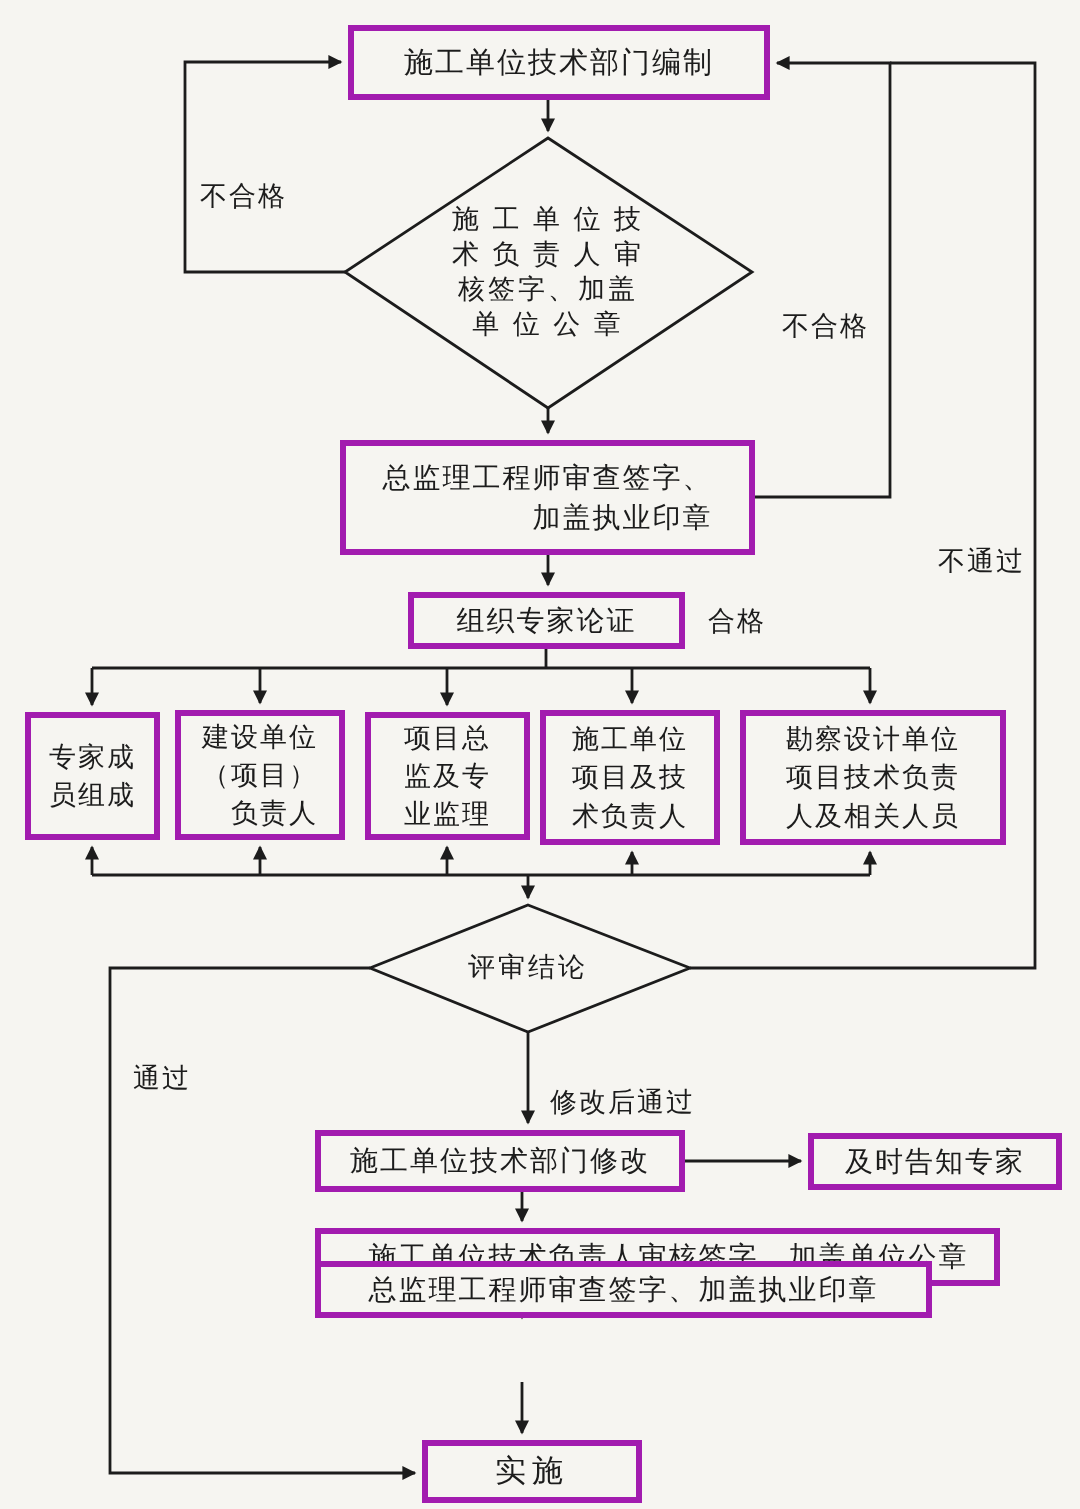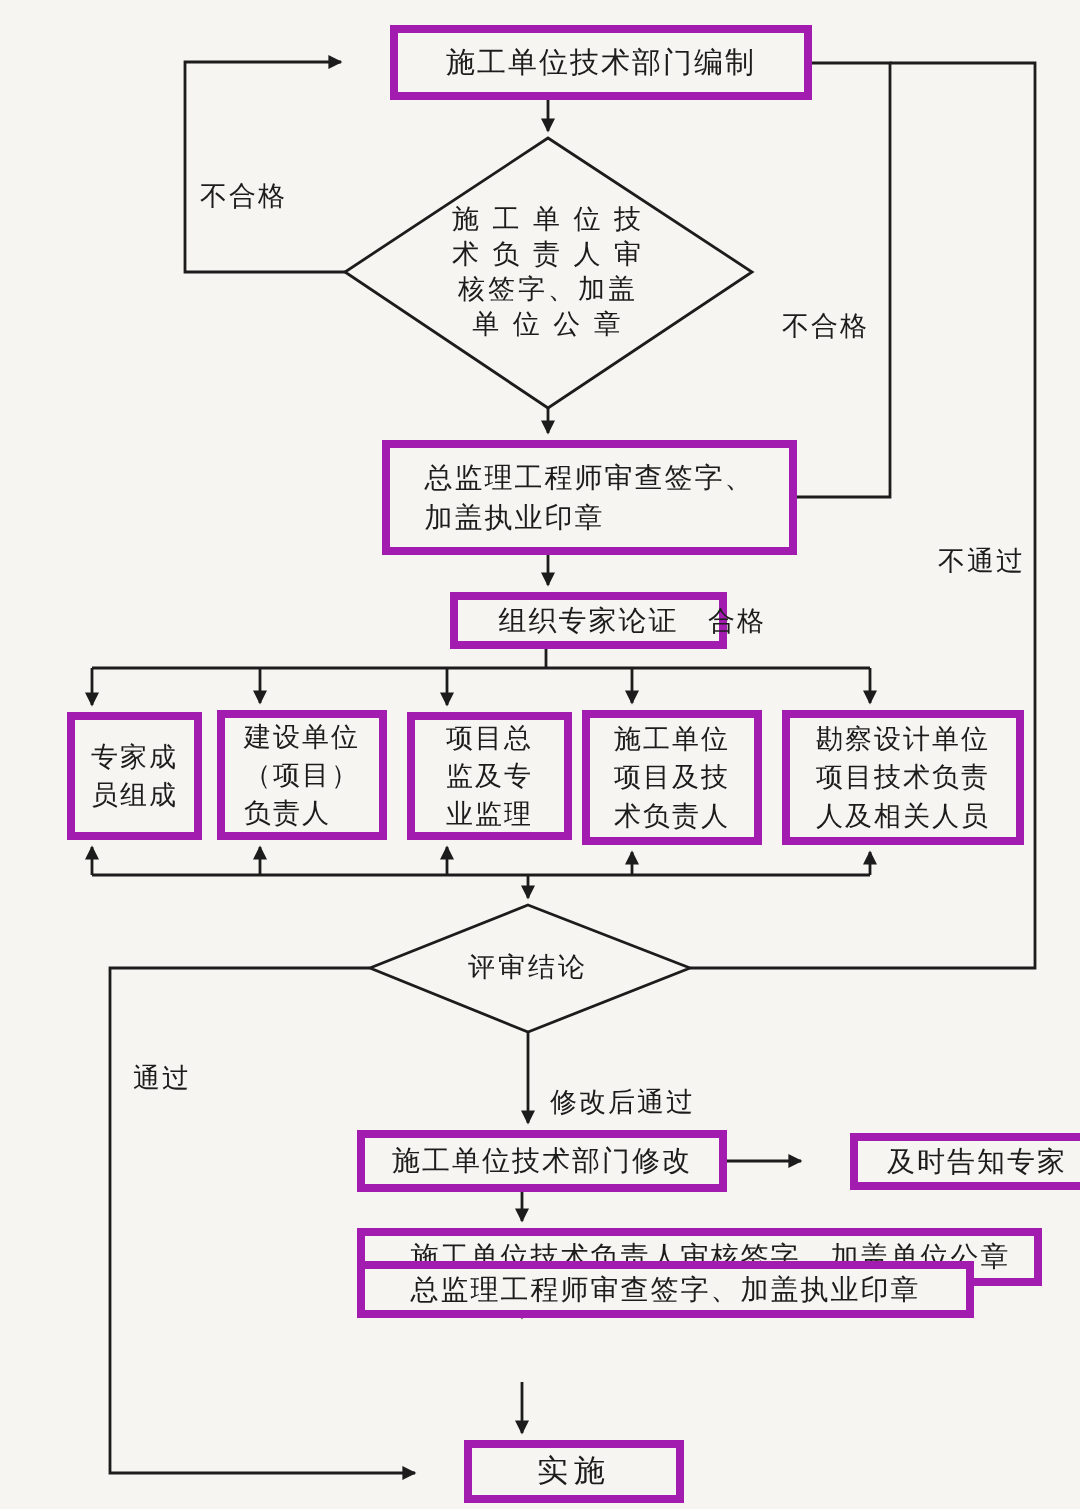--- a/index.html
+++ b/index.html
@@ -21,32 +21,31 @@
   .wires {
     position: absolute;
     left: 0;
     top: 0;
     width: 1080px;
     height: 1509px;
   }
   .node {
     position: absolute;
     box-sizing: border-box;
-    border: 8px solid #a21caf;
+    border: 6px solid #a21caf;
     background: #f6f5f1;
     display: flex;
     align-items: center;
     justify-content: center;
-    text-align: left;
+    text-align: right;
     font-size: 27px;
     letter-spacing: 2px;
     line-height: 1.42;
     white-space: pre-line;
     color: #1c1c1c;
-    margin-left: 42px;
   }
   .diamond-label {
     position: absolute;
     display: flex;
     align-items: center;
     justify-content: center;
     text-align: center;
     font-size: 27px;
     letter-spacing: 3px;
     line-height: 1.3;
@@ -126,21 +125,21 @@
 负责人</div>
 
   <div class="node" style="left:365px; top:712px; width:165px; height:128px;">项目总
 监及专
 业监理</div>
 
   <div class="node" style="left:540px; top:710px; width:180px; height:135px;">施工单位
 项目及技
 术负责人</div>
 
-  <div class="node" style="left:740px; top:710px; width:242px; height:135px;">勘察设计单位
+  <div class="node" style="left:740px; top:710px; width:266px; height:135px;">勘察设计单位
 项目技术负责
 人及相关人员</div>
 
   <div class="diamond-label" style="left:418px; top:945px; width:220px; height:46px;">评审结论</div>
 
   <div class="node" style="left:315px; top:1130px; width:370px; height:62px; font-size:28px;">施工单位技术部门修改</div>
 
   <div class="node" style="left:808px; top:1133px; width:254px; height:57px; font-size:28px;">及时告知专家</div>
 
   <div class="node" style="left:315px; top:1228px; width:685px; height:58px; font-size:28px;padding-left:22px;">施工单位技术负责人审核签字、加盖单位公章</div>

